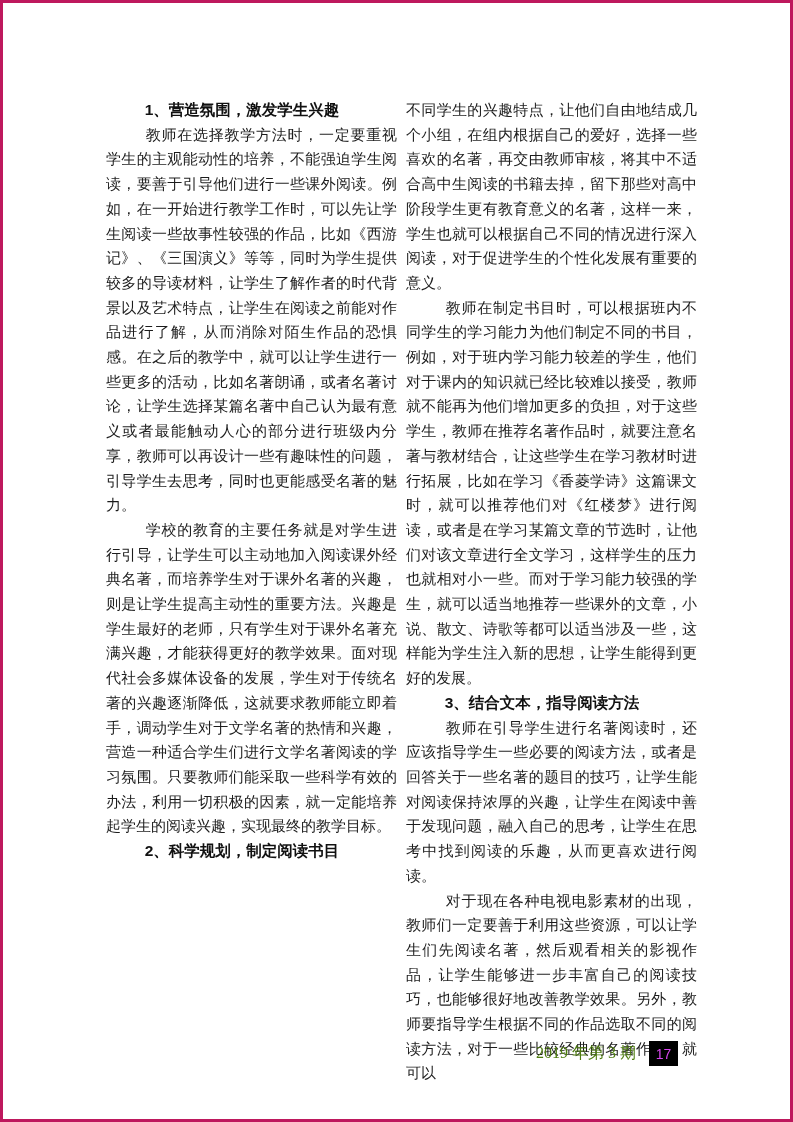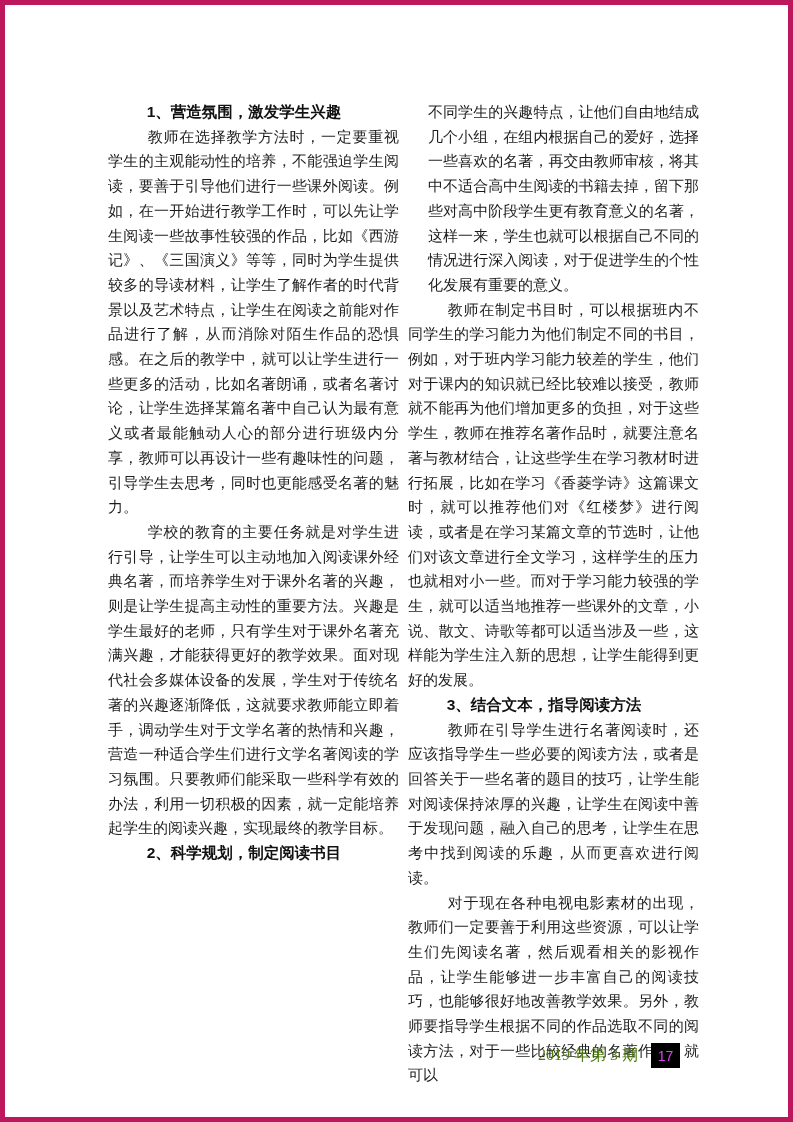--- a/index.html
+++ b/index.html
@@ -5,21 +5,21 @@
   html, body {
     margin: 0;
     padding: 0;
     background: #ffffff;
   }
   .page {
     position: relative;
     width: 793px;
     height: 1122px;
     background: #ffffff;
-    border: 5px solid #be185d;
+    border: 3px solid #be185d;
     box-sizing: border-box;
     overflow: hidden;
     font-family: "Liberation Serif", "DejaVu Serif", serif;
   }
   .column {
     position: absolute;
     top: 95px;
     width: 291px;
     color: #1c1c1c;
   }
@@ -29,21 +29,20 @@
     margin: 0;
     font-size: 15px;
     line-height: 24.7px;
     text-align: justify;
     text-justify: inter-ideograph;
     text-indent: 2.65em;
     font-family: "Liberation Serif", "DejaVu Serif", serif;
   }
   .body-paragraph.continuation {
     text-indent: 0;
-    margin-left: 20px;
   }
   .section-heading {
     margin: 0;
     font-size: 15.5px;
     line-height: 24.7px;
     font-weight: bold;
     text-indent: 2.5em;
     color: #111111;
     font-family: "Liberation Sans", "DejaVu Sans", sans-serif;
   }

